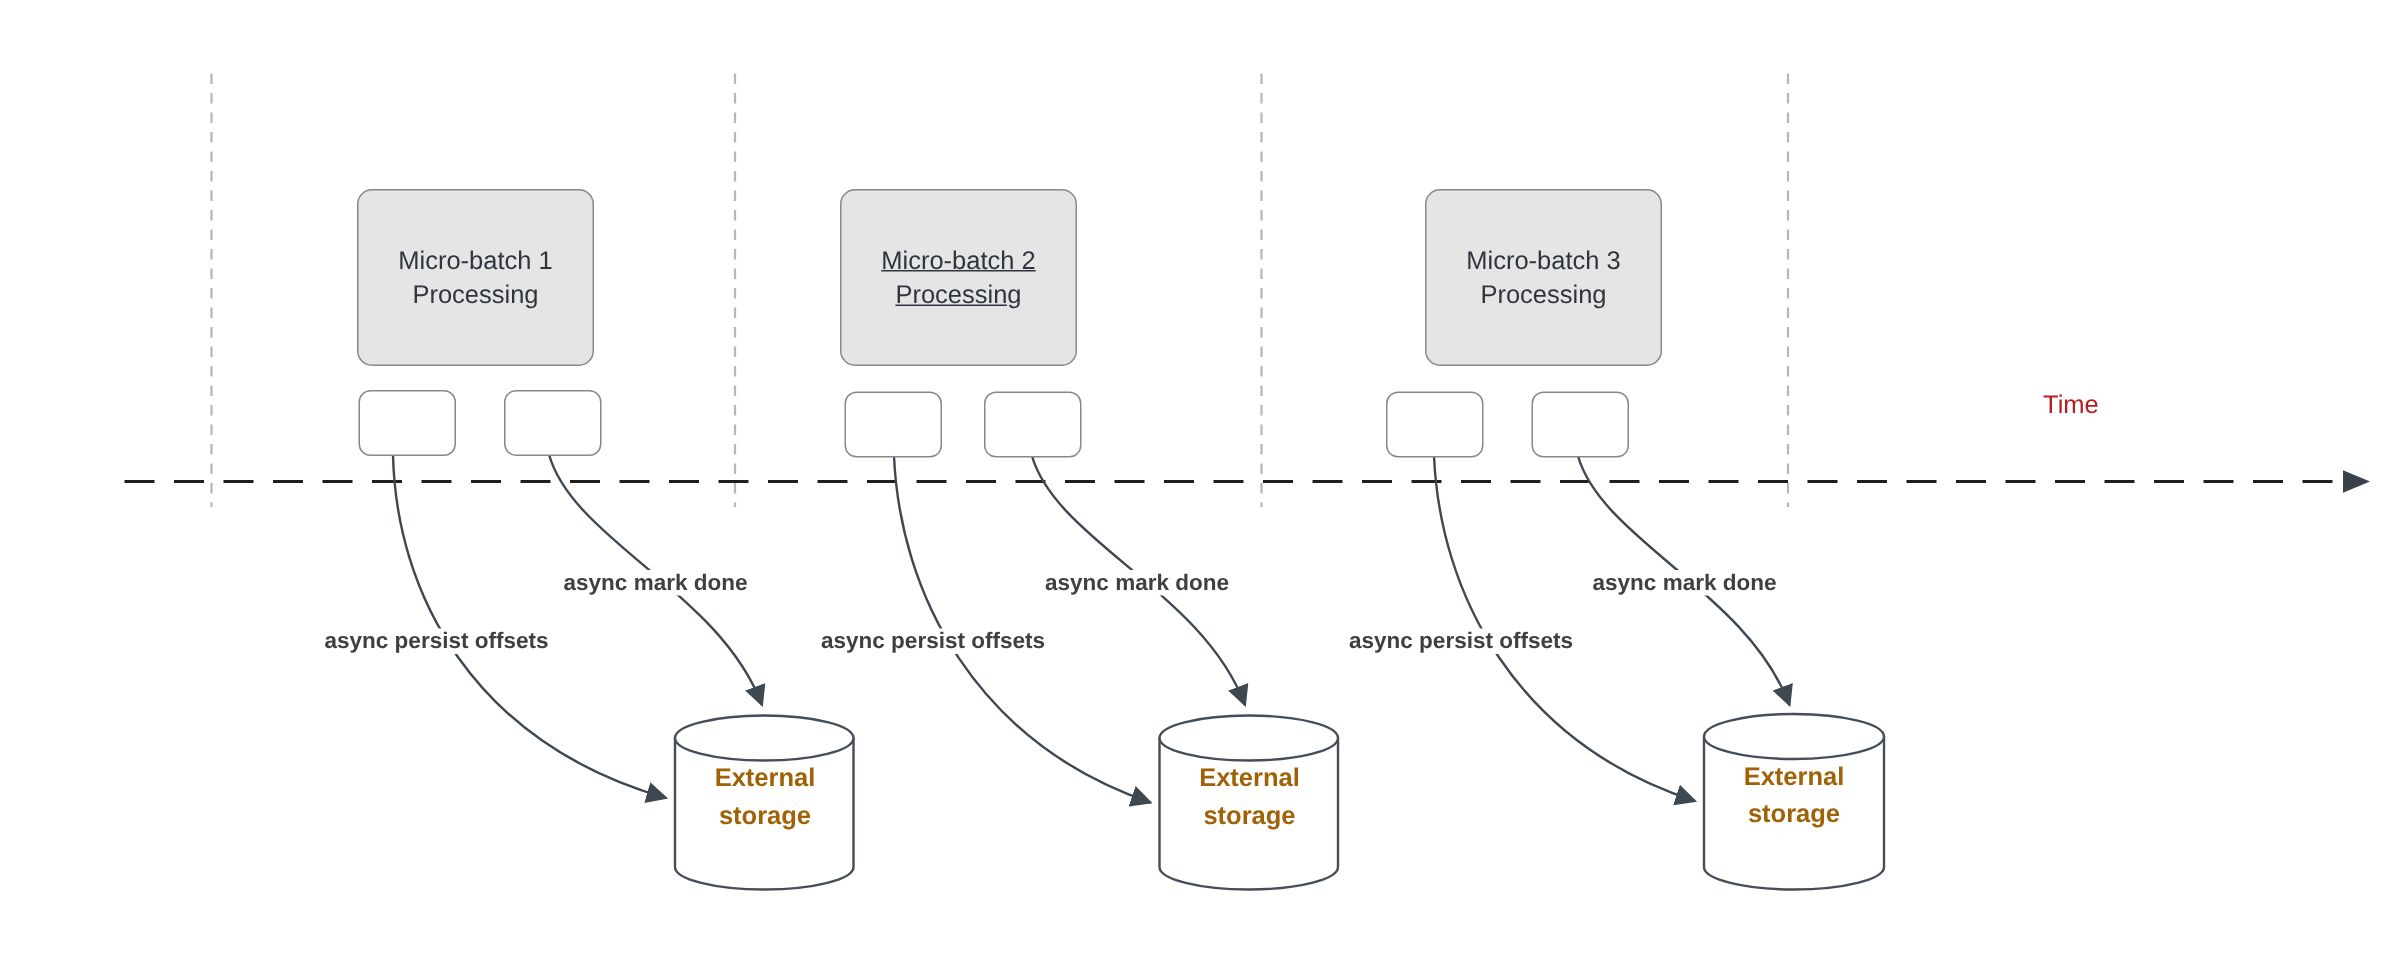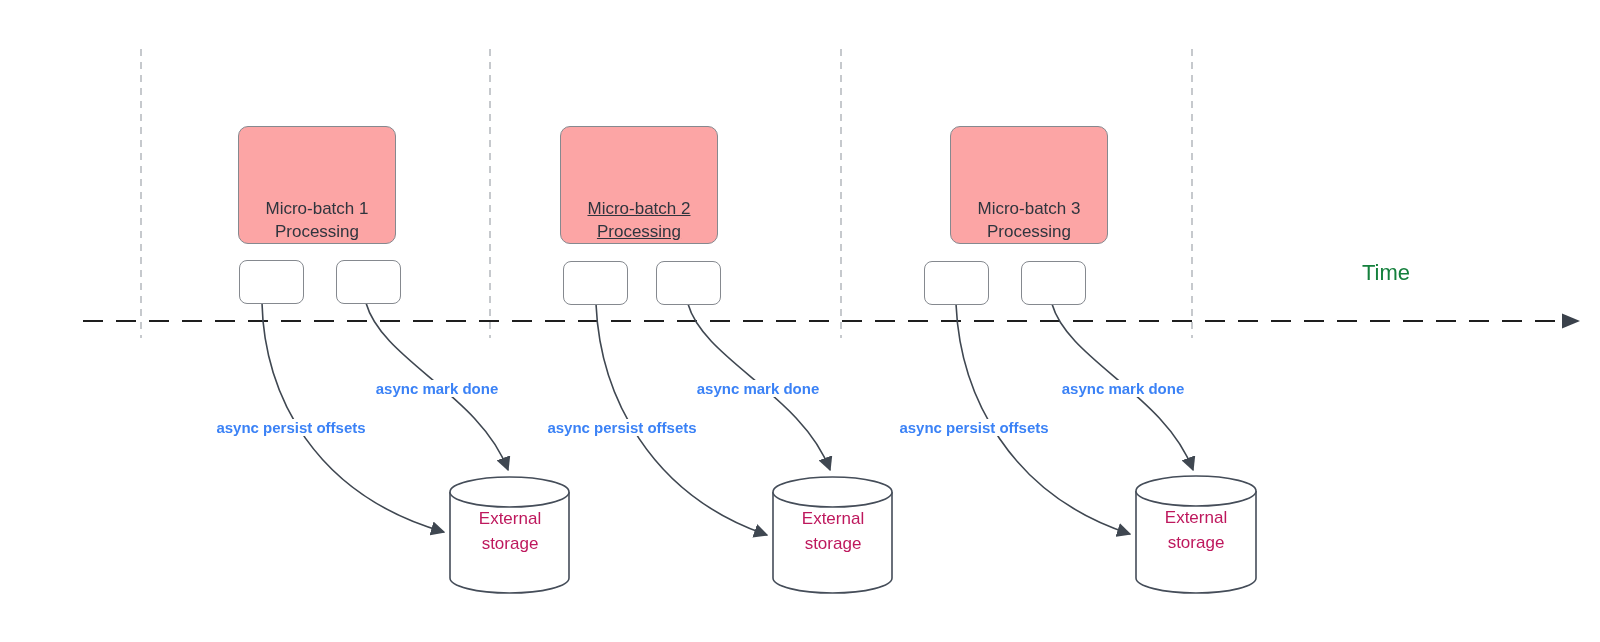--- a/index.html
+++ b/index.html
@@ -19,61 +19,62 @@
     position: absolute;
     left: 0;
     top: 0;
   }
   .box {
     position: absolute;
     width: 156px;
     height: 116px;
     border: 1.5px solid #85898f;
     border-radius: 10px;
-    background: #fca5a5;
+    background: #e5e5e5;
     display: flex;
-    align-items: flex-end;
+    align-items: center;
     justify-content: center;
     text-align: center;
     color: #2f353e;
     font-size: 17px;
     line-height: 23px;
     white-space: pre-line;
   }
   .mini {
     position: absolute;
     width: 63px;
     height: 42px;
     border: 1.5px solid #85898f;
     border-radius: 8px;
     background: #ffffff;
   }
   .storage-label {
     position: absolute;
     width: 120px;
     text-align: center;
-    color: #be185d;
+    color: #a16207;
     font-size: 17px;
     line-height: 25px;
     white-space: pre-line;
+    font-weight: bold;
   }
   .edge-label {
     position: absolute;
     transform: translateX(-50%);
     background: #ffffff;
     padding: 0 3px;
-    color: #3b82f6;
+    color: #404040;
     font-size: 15px;
     font-weight: bold;
     white-space: nowrap;
   }
   .time-label {
     position: absolute;
-    color: #15803d;
-    font-size: 22px;
+    color: #b91c1c;
+    font-size: 17px;
   }
 </style>
 </head>
 <body>
 
 <div class="canvas">
 
   <svg class="layer" width="1600" height="642" viewBox="0 0 1600 642">
     <defs>
       <marker id="arrow" viewBox="0 0 10 10" refX="9" refY="5" markerWidth="9" markerHeight="9" orient="auto-start-reverse">

